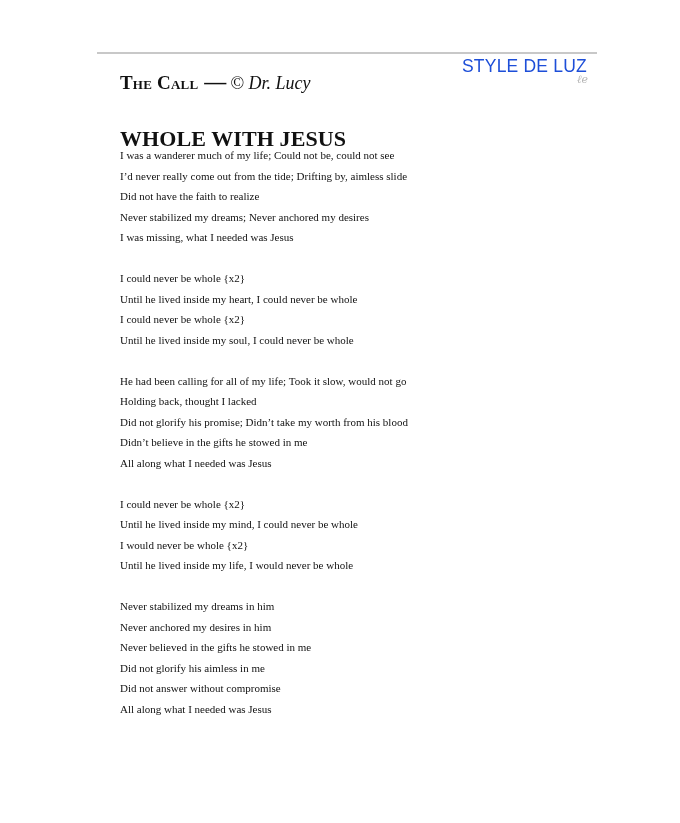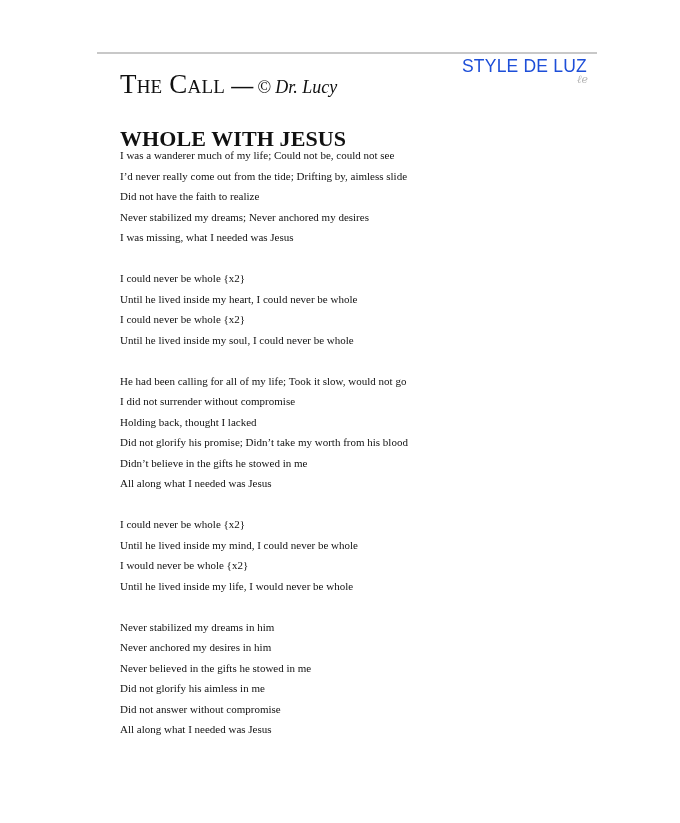--- a/index.html
+++ b/index.html
@@ -45,22 +45,22 @@
       line-height: 1;
     }
     .title-line {
       position: absolute;
       left: 120px;
       top: 71px;
       white-space: nowrap;
       line-height: 1;
     }
     .title-main {
-      font-weight: normal;
-      font-size: 27px;
+      font-weight: bold;
+      font-size: 19px;
       font-variant: small-caps;
       letter-spacing: 0.2px;
     }
     .title-dash {
       font-weight: bold;
       font-size: 22px;
       margin: 0 4px 0 6px;
     }
     .title-author {
       font-style: italic;
@@ -118,21 +118,20 @@
     <div class="line">I was missing, what I needed was Jesus</div>
   </div>
   <div class="stanza chorus">
     <div class="line">I could never be whole {x2}</div>
     <div class="line">Until he lived inside my heart, I could never be whole</div>
     <div class="line">I could never be whole {x2}</div>
     <div class="line">Until he lived inside my soul, I could never be whole</div>
   </div>
   <div class="stanza verse">
     <div class="line">He had been calling for all of my life; Took it slow, would not go</div>
-    <div class="line">I did not surrender without compromise</div>
     <div class="line">Holding back, thought I lacked</div>
     <div class="line">Did not glorify his promise; Didn’t take my worth from his blood</div>
     <div class="line">Didn’t believe in the gifts he stowed in me</div>
     <div class="line">All along what I needed was Jesus</div>
   </div>
   <div class="stanza chorus">
     <div class="line">I could never be whole {x2}</div>
     <div class="line">Until he lived inside my mind, I could never be whole</div>
     <div class="line">I would never be whole {x2}</div>
     <div class="line">Until he lived inside my life, I would never be whole</div>

